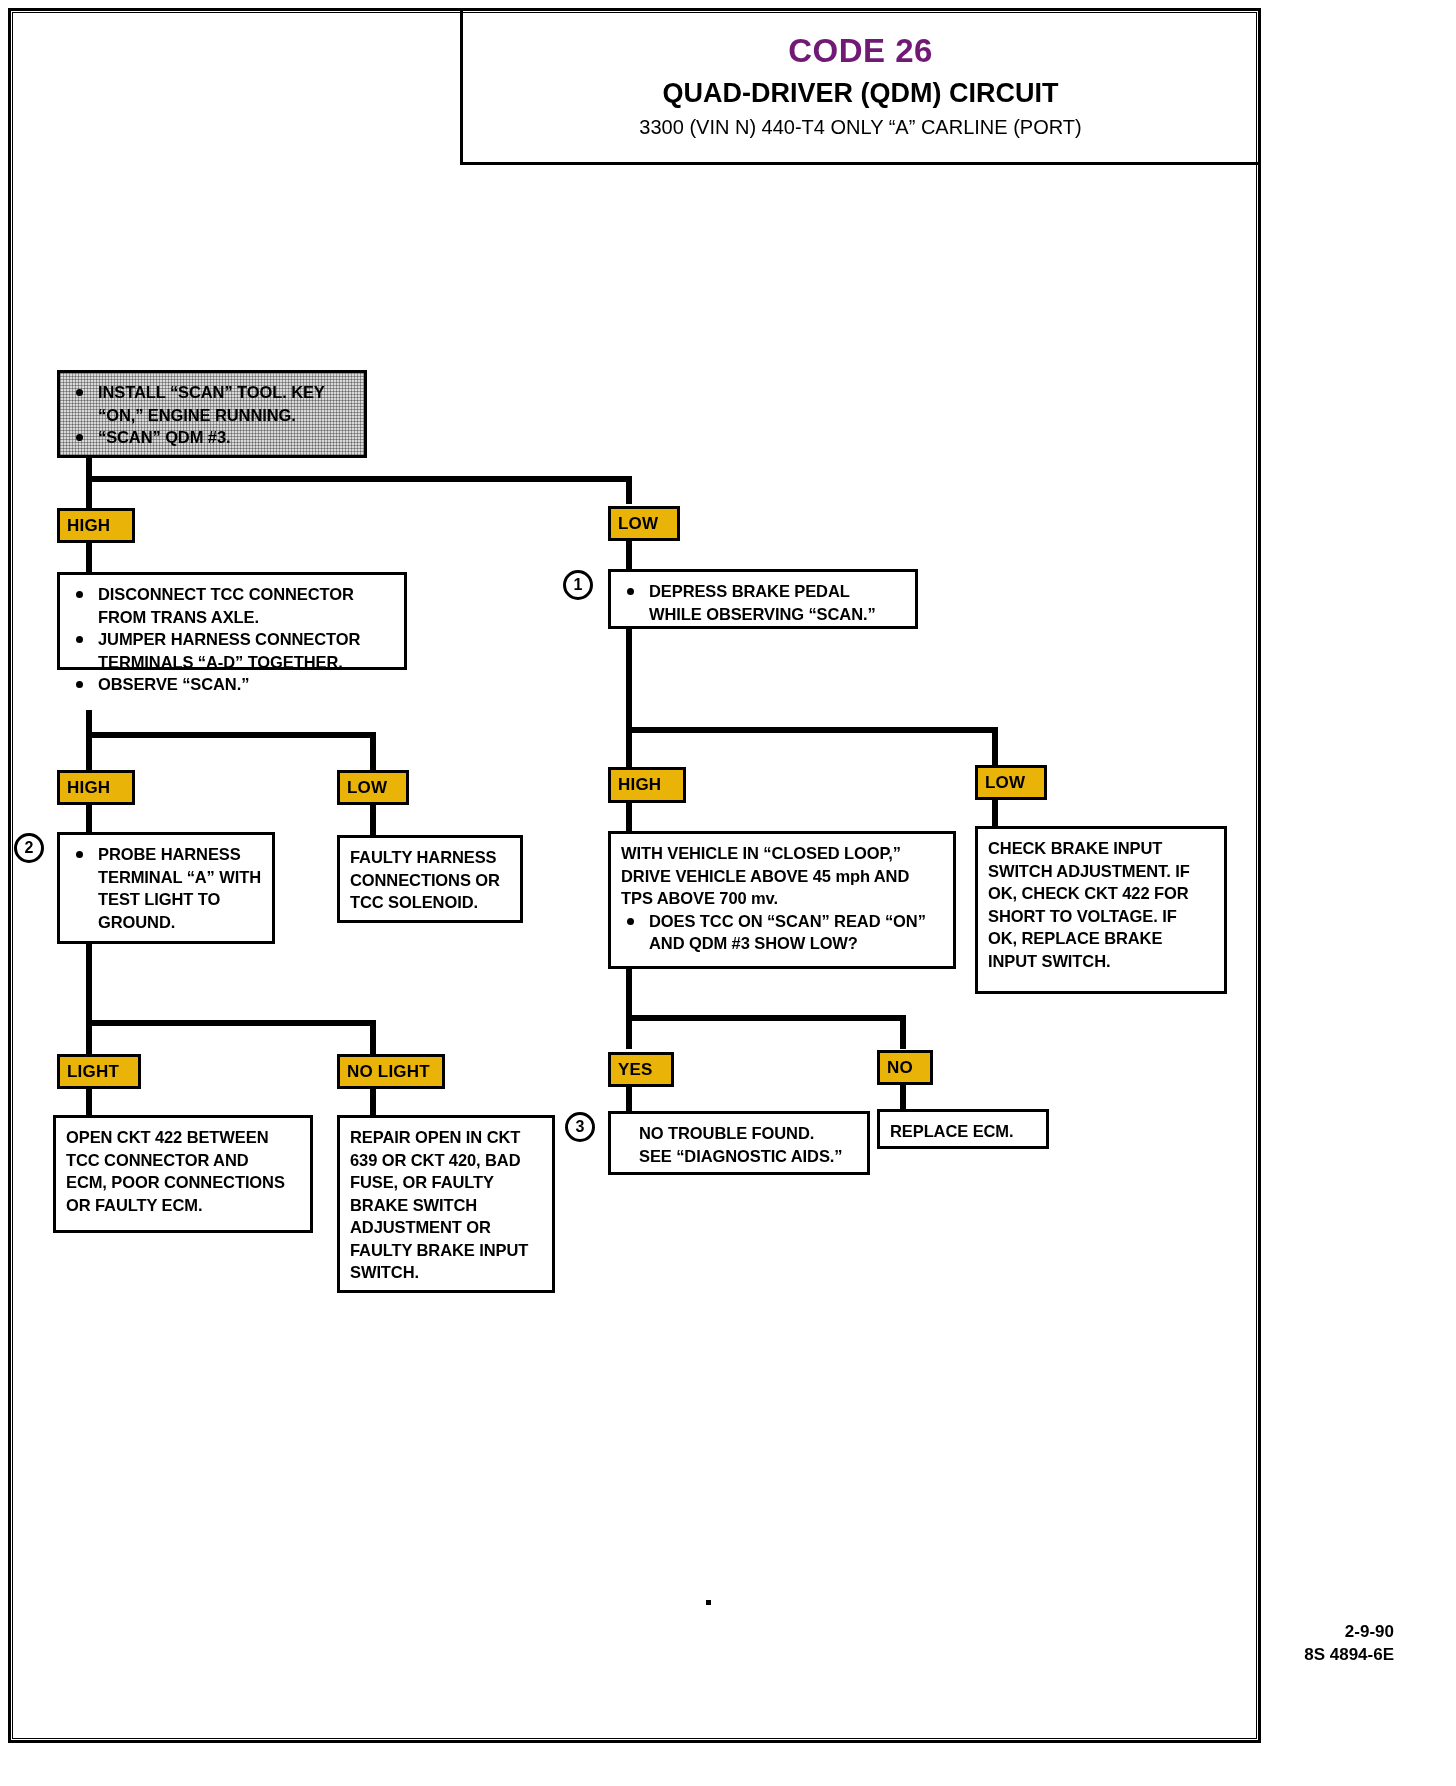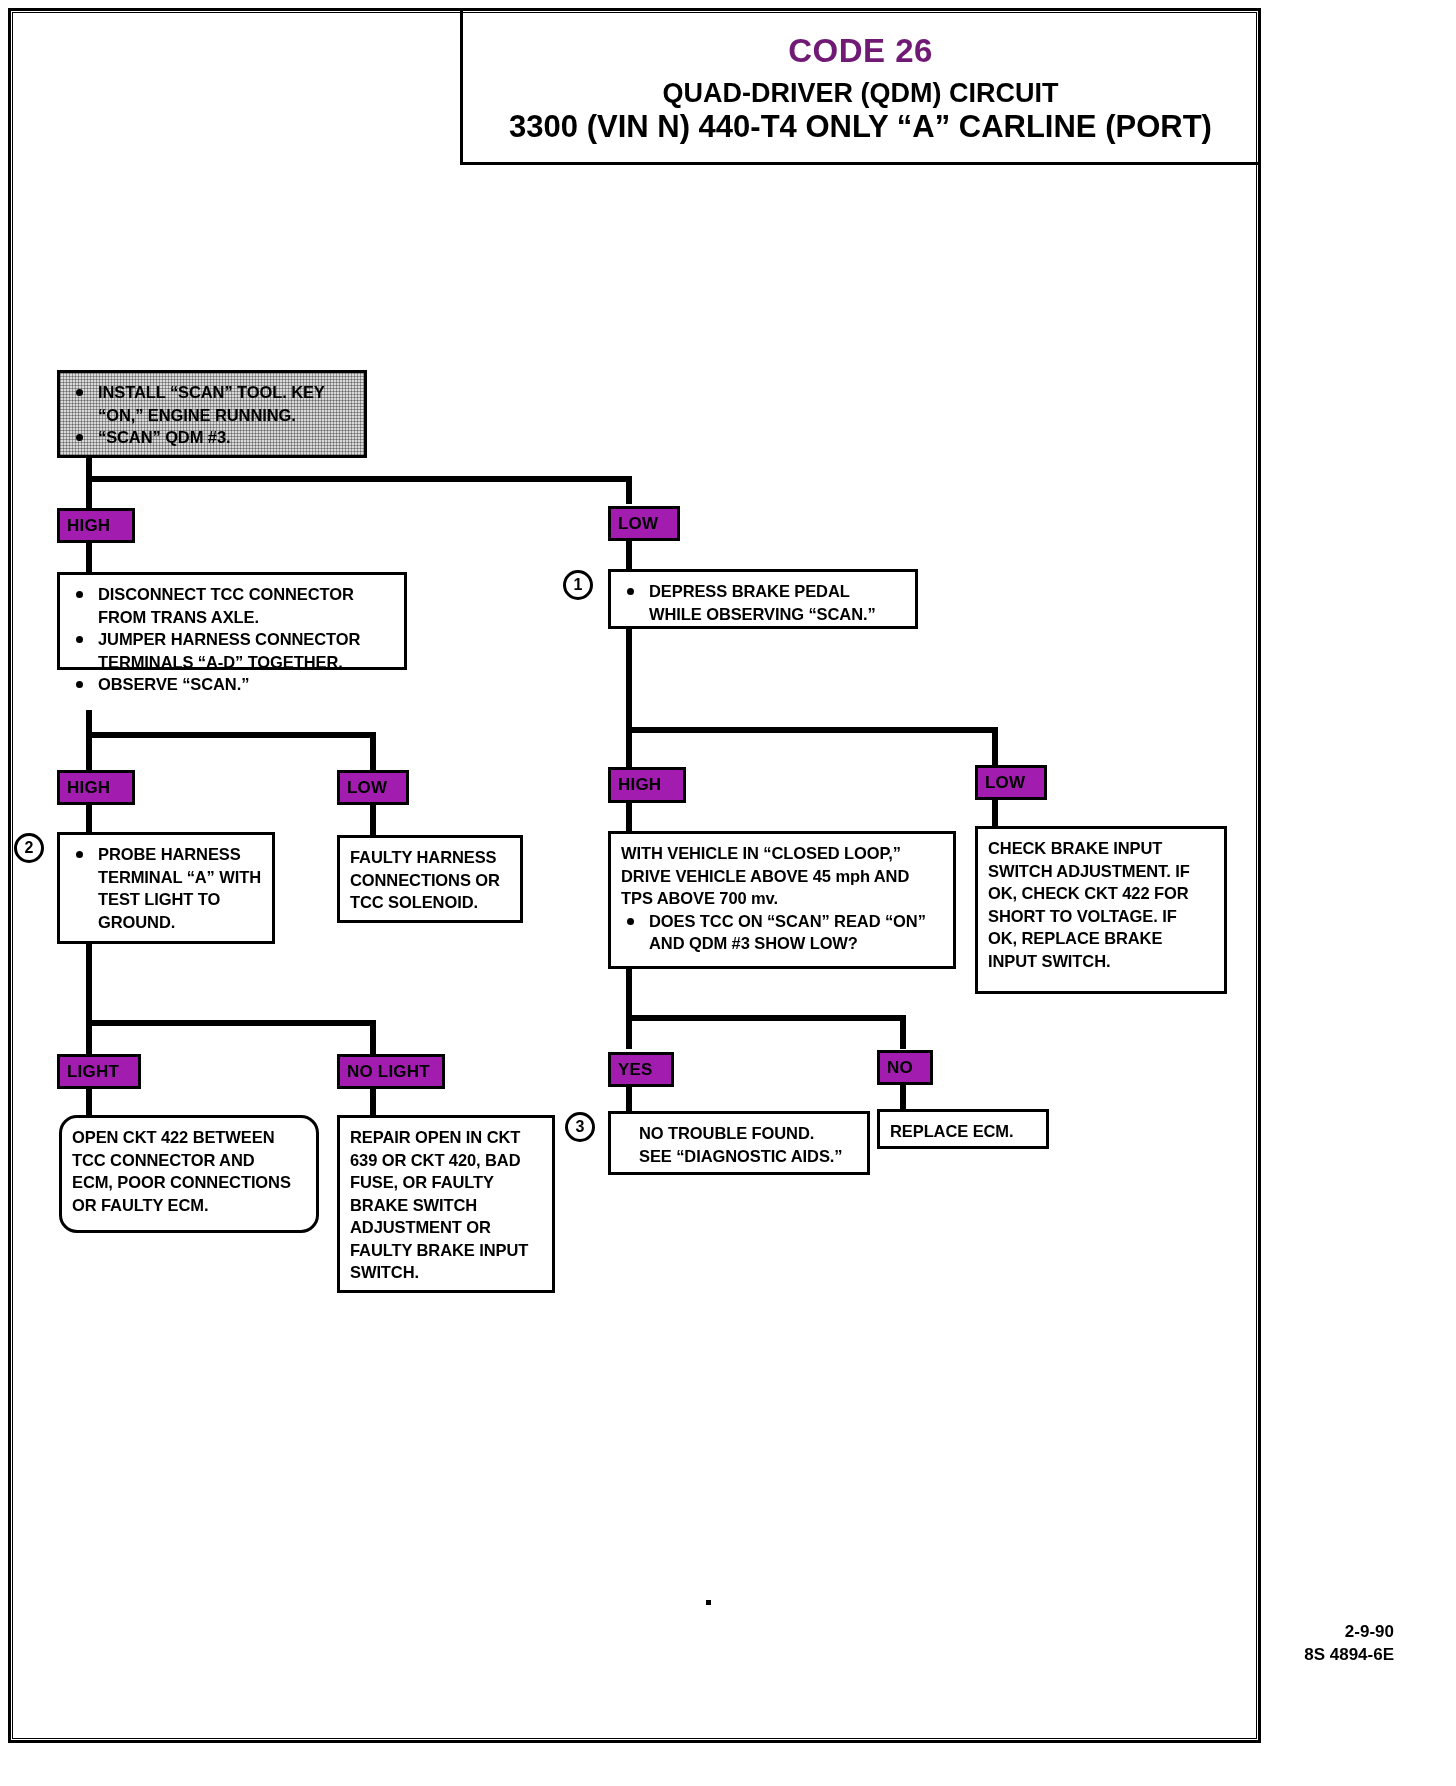--- a/index.html
+++ b/index.html
@@ -60,22 +60,22 @@
   }
   .title-sub1 {
     font-size: 27px;
     font-weight: bold;
     letter-spacing: 0px;
     line-height: 34px;
     margin-top: 6px;
     color: #000;
   }
   .title-sub2 {
-    font-size: 31px;
-    font-weight: bold;
+    font-size: 20px;
+    font-weight: normal;
     letter-spacing: 0px;
     line-height: 34px;
     color: #000;
   }
 
   
   .fbox {
     position: absolute;
     border: 3px solid #000;
     background: #fff;
@@ -91,21 +91,21 @@
     background:
       repeating-linear-gradient(0deg, rgba(0,0,0,0.30) 0px, rgba(0,0,0,0.30) 1px, rgba(0,0,0,0) 1px, rgba(0,0,0,0) 3px),
       repeating-linear-gradient(90deg, rgba(0,0,0,0.30) 0px, rgba(0,0,0,0.30) 1px, rgba(0,0,0,0) 1px, rgba(0,0,0,0) 3px),
       #d9d9d9;
   }
 
   
   .lbox {
     position: absolute;
     border: 3px solid #000;
-    background: #a21caf;
+    background: #eab308;
     box-sizing: border-box;
     font-size: 17px;
     font-weight: bold;
     color: #000;
     display: flex;
     align-items: center;
     justify-content: flex-start;
     padding-left: 7px;
     letter-spacing: 0.2px;
   }
@@ -295,21 +295,21 @@
   <div class="lbox" style="left:57px; top:1054px; width:84px; height:35px;">LIGHT</div>
   <div class="lbox" style="left:337px; top:1054px; width:108px; height:35px;">NO LIGHT</div>
   <div class="lbox" style="left:608px; top:1052px; width:66px; height:35px;">YES</div>
   <div class="lbox" style="left:877px; top:1050px; width:56px; height:35px;">NO</div>
 
   <div class="vline" style="left:86px; top:1089px; height:26px;"></div>
   <div class="vline" style="left:370px; top:1089px; height:26px;"></div>
   <div class="vline" style="left:626px; top:1087px; height:24px;"></div>
   <div class="vline" style="left:900px; top:1085px; height:24px;"></div>
 
-  <div class="fbox" style="left:59px; top:1115px; width:260px; height:118px;border-radius:18px;">
+  <div class="fbox" style="left:53px; top:1115px; width:260px; height:118px;">
     <div class="plain-line">OPEN CKT 422 BETWEEN</div>
     <div class="plain-line">TCC CONNECTOR AND</div>
     <div class="plain-line">ECM, POOR CONNECTIONS</div>
     <div class="plain-line">OR FAULTY ECM.</div>
   </div>
 
   <div class="fbox" style="left:337px; top:1115px; width:218px; height:178px;">
     <div class="plain-line">REPAIR OPEN IN CKT</div>
     <div class="plain-line">639 OR CKT 420, BAD</div>
     <div class="plain-line">FUSE, OR FAULTY</div>

